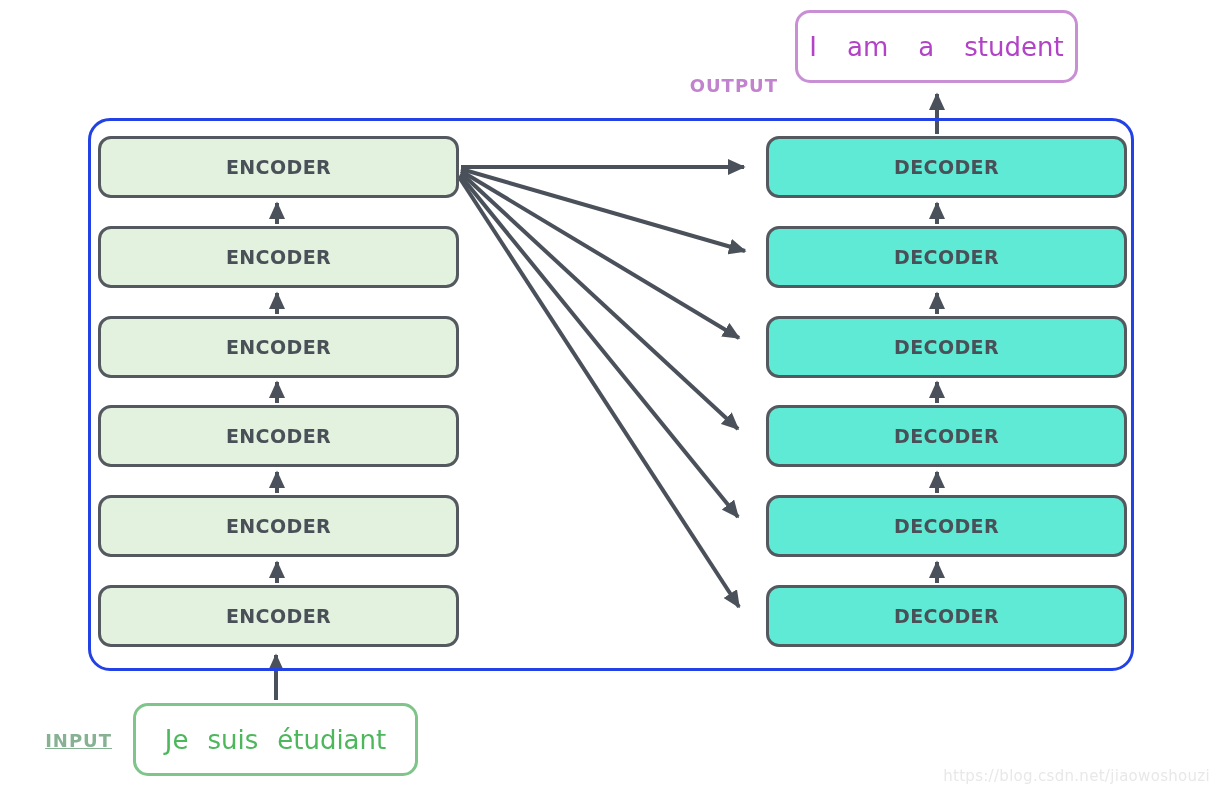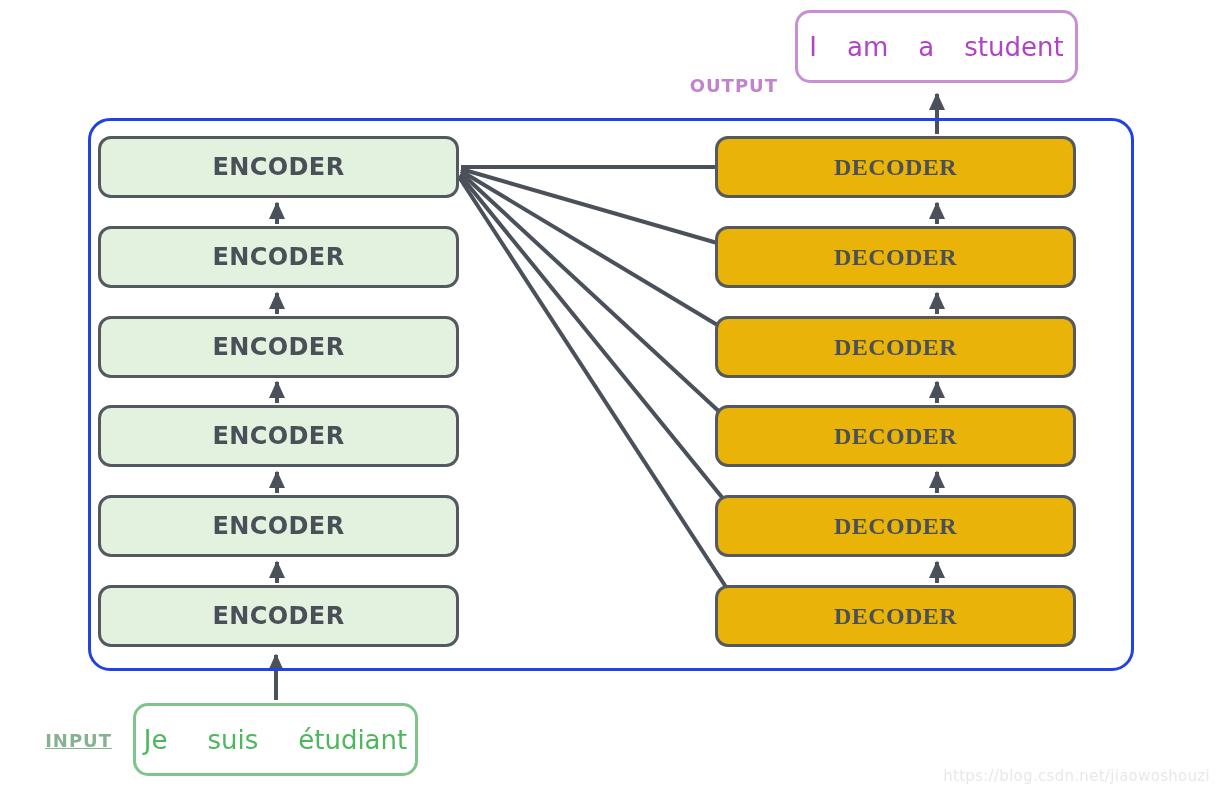--- a/index.html
+++ b/index.html
@@ -12,41 +12,41 @@
   svg.arrows{position:absolute;left:0;top:0;pointer-events:none;}
 
   .outer-box{
     position:absolute;left:88px;top:118px;width:1040px;height:547px;
     border:3px solid #2342e5;border-radius:22px;background:transparent;
   }
   .block{
     position:absolute;width:355px;height:56px;
     border:3px solid #54595f;border-radius:13px;
     display:flex;align-items:center;justify-content:center;
-    font-size:24px;font-weight:600;color:#4a5057;letter-spacing:0.4px;
+    font-size:19px;font-weight:600;color:#4a5057;letter-spacing:0.4px;
   }
   .enc{left:98px;background:#e3f1df;}
-  .dec{left:715px;background:#eab308;font-family:Liberation Serif, serif;}
+  .dec{left:766px;background:#5eead4;}
   .r0{top:136px;} .r1{top:226px;} .r2{top:316px;}
   .r3{top:405px;} .r4{top:495px;} .r5{top:585px;}
 
   .io-box{
     position:absolute;height:67px;background:#ffffff;
     display:flex;align-items:center;justify-content:center;
     font-size:26px;
   }
   .output-box{
     left:795px;top:10px;width:277px;
     border:3px solid #c98fd4;border-radius:15px;
     color:#b243c6;gap:30px;
   }
   .input-box{
     left:133px;top:703px;width:279px;
     border:3px solid #7fc48a;border-radius:15px;
-    color:#4db75c;gap:40px;
+    color:#4db75c;gap:19px;
   }
   .io-label{
     position:absolute;font-size:18px;font-weight:600;letter-spacing:1px;
   }
   .output-label{left:688px;top:35px;width:90px;text-align:right;color:#c183cd;margin-top:40px;}
   .input-label{left:44px;top:730px;width:68px;text-align:right;color:#87b193;text-decoration:underline;}
 
   .watermark{
     position:absolute;right:8px;bottom:8px;
     font-size:15px;color:#e8e8e8;letter-spacing:0.3px;

